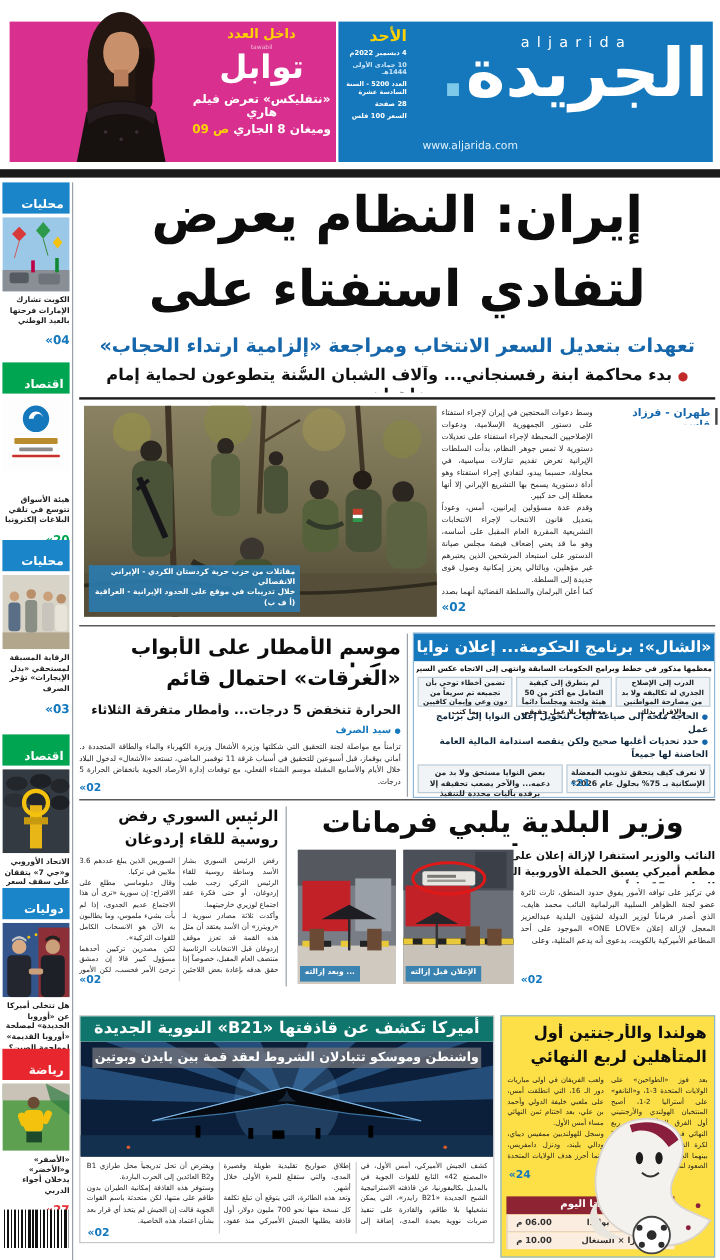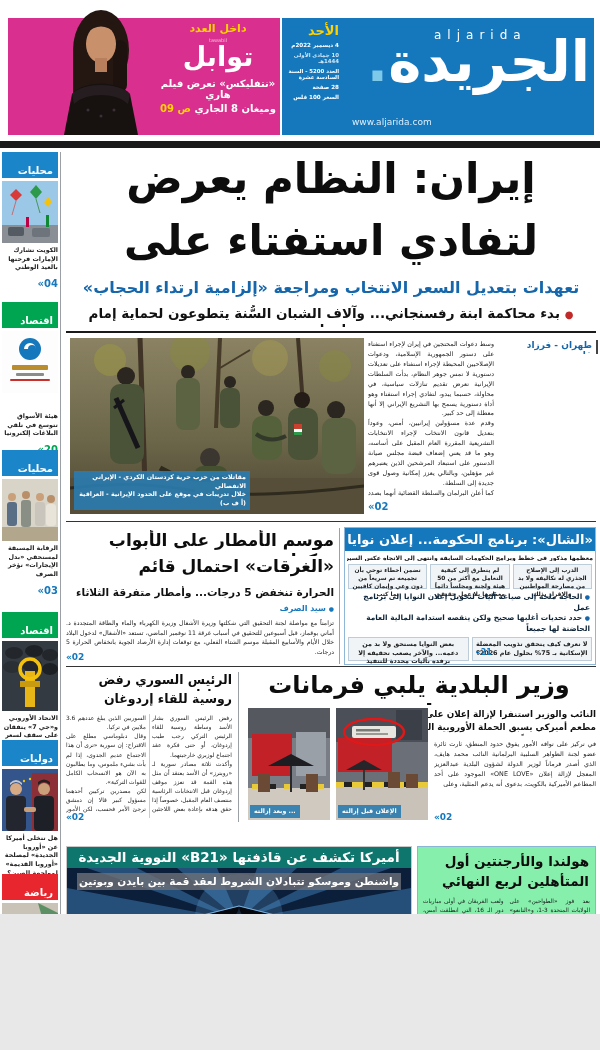--- a/index.html
+++ b/index.html
@@ -1,16 +1,16 @@
 <!DOCTYPE html>
 <html lang="ar"><head>
 <meta charset="utf-8">
 <style>
   html,body{margin:0;padding:0;background:#e8e8e8}
-  .page{position:relative;width:600px;height:914px;background:#fff;overflow:hidden;
+  .page{position:relative;width:600px;height:1050px;background:#fff;overflow:hidden;
         font-family:"DejaVu Sans",sans-serif;direction:rtl}
   .abs{position:absolute}
   .rtl{direction:rtl}
   .b{font-weight:bold}
   .ctr{text-align:center}
   .right{text-align:right}
   .clip{overflow:hidden}
   .pgref{direction:ltr;unicode-bidi:isolate;font-weight:bold;display:inline-block}
   .pg-blue{color:#1578bd}.pg-green{color:#00a551}.pg-red{color:#e63238}
   .badge{color:#fff;font-weight:bold;font-size:10px;display:flex;align-items:flex-end;
@@ -432,21 +432,21 @@
       <div class="body-sm" style="font-size:5.9px">كشف الجيش الأميركي، أمس الأول، في «المصنع 42» التابع للقوات الجوية في بالمديل بكاليفورنيا، عن قاذفته الاستراتيجية الشبح الجديدة «B21 رايدر»، التي يمكن تشغيلها بلا طاقم، والقادرة على تنفيذ ضربات نووية بعيدة المدى، إضافة إلى إطلاق صواريخ تقليدية طويلة وقصيرة المدى، والتي ستقلع للمرة الأولى خلال أشهر.
 وتعد هذه الطائرة، التي يتوقع أن تبلغ تكلفة كل نسخة منها نحو 700 مليون دولار، أول قاذفة يطلبها الجيش الأميركي منذ عقود، ويفترض أن تحل تدريجياً محل طرازي B1 وB2 العائدين إلى الحرب الباردة.
 وستوفر هذه القاذفة إمكانية الطيران بدون طاقم على متنها، لكن متحدثة باسم القوات الجوية قالت إن الجيش لم يتخذ أي قرار بعد بشأن اعتماد هذه الخاصية.
 على صعيد آخر، تبادلت واشنطن وموسكو الشروط حول عقد لقاء بين الرئيسين الأميركي جو بايدن، والروسي فلاديمير بوتين، مما يظهر أن احتمالات اللقاء لا تزال مستبعدة.</div>
     </div>
     <div class="pgref pg-blue" style="position:absolute;left:6px;bottom:2px;font-size:9px">
       <span>«</span><span>02</span>
     </div>
   </div>
 
-  <div class="abs" style="left:417px;top:846px;width:179px;height:202px;border:1.5px solid #8ab6d6;box-sizing:border-box;background:#86efac">
+  <div class="abs" style="left:417px;top:846px;width:179px;height:202px;border:1.5px solid #8ab6d6;box-sizing:border-box;background:#fde047">
     <div class="hl right rtl clip" style="margin:6px 6px 0;font-size:13.5px;height:20px">هولندا والأرجنتين أول</div>
     <div class="hl right rtl clip" style="margin:0 6px;font-size:13.5px;height:20px">المتأهلين لربع النهائي</div>
     <div class="rtl clip" style="margin:4px 5px 0;height:86px;column-count:2;column-gap:6px">
       <div class="body-sm" style="font-size:5.8px">بعد فوز «الطواحين» على الولايات المتحدة 3-1، و«التانغو» على أستراليا 2-1، أصبح المنتخبان الهولندي والأرجنتيني أول الفرق المتأهلة للدور ربع النهائي في مونديال قطر 2022 لكرة القدم، ليضربا موعداً قوياً بينهما الجمعة المقبل على بطاقة الصعود لنصف النهائي.
 ولعب الفريقان في أولى مباريات دور الـ 16، التي انطلقت أمس، على ملعبي خليفة الدولي وأحمد بن علي، بعد اختتام ثمن النهائي مساء أمس الأول.
 وسجل للهولنديين ممفيس ديباي، ودالي بليند، ودنزل دامفريس، بينما أحرز هدف الولايات المتحدة هاجي رايت. وفي المباراة الأخرى سجل أهداف الأرجنتين ميسي</div>
     </div>
     <div class="pgref pg-blue" style="position:absolute;left:6px;top:128px;font-size:9px">
       <span>«</span><span>24</span>
     </div>

